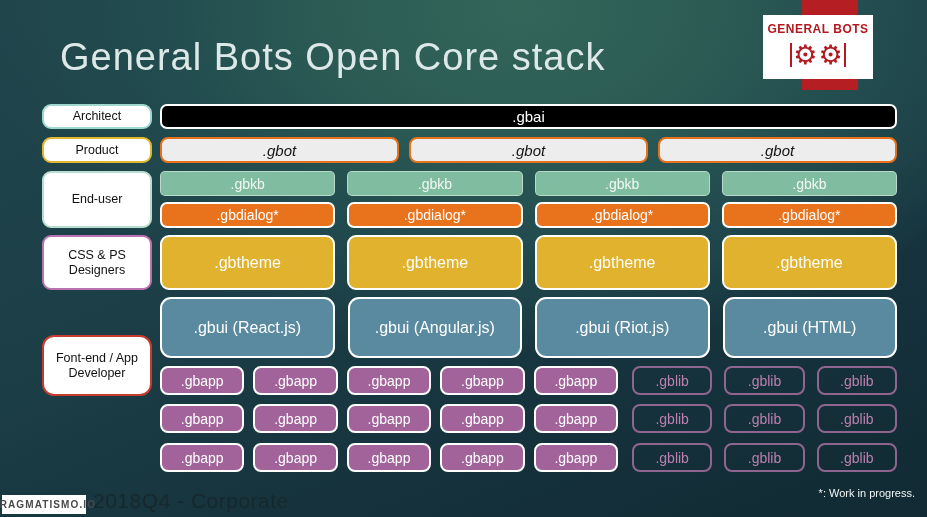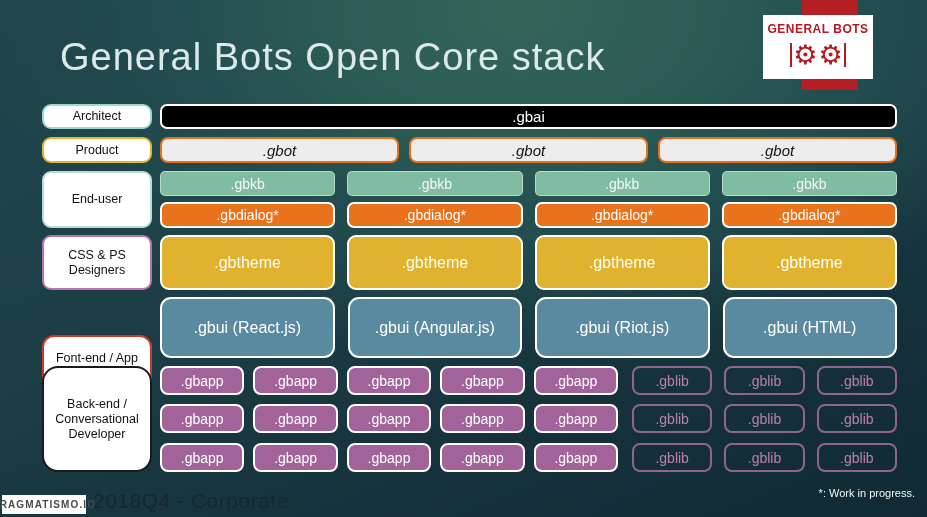--- a/index.html
+++ b/index.html
@@ -152,21 +152,20 @@
       <span class="gear">⚙</span>
       <span class="bar"></span>
     </div>
   </div>
 
   <div class="role role-architect">Architect</div>
   <div class="role role-product">Product</div>
   <div class="role role-enduser">End-user</div>
   <div class="role role-designers">CSS &amp; PS Designers</div>
   <div class="role role-frontend">Font-end / App Developer</div>
-  <div class="role role-backend">Back-end / Conversational Developer</div>
 
   <div class="row gbai-bar">.gbai</div>
 
   <div class="row row-gbot">
     <div class="box-gbot">.gbot</div>
     <div class="box-gbot">.gbot</div>
     <div class="box-gbot">.gbot</div>
   </div>
 
   <div class="row row-gbkb">

